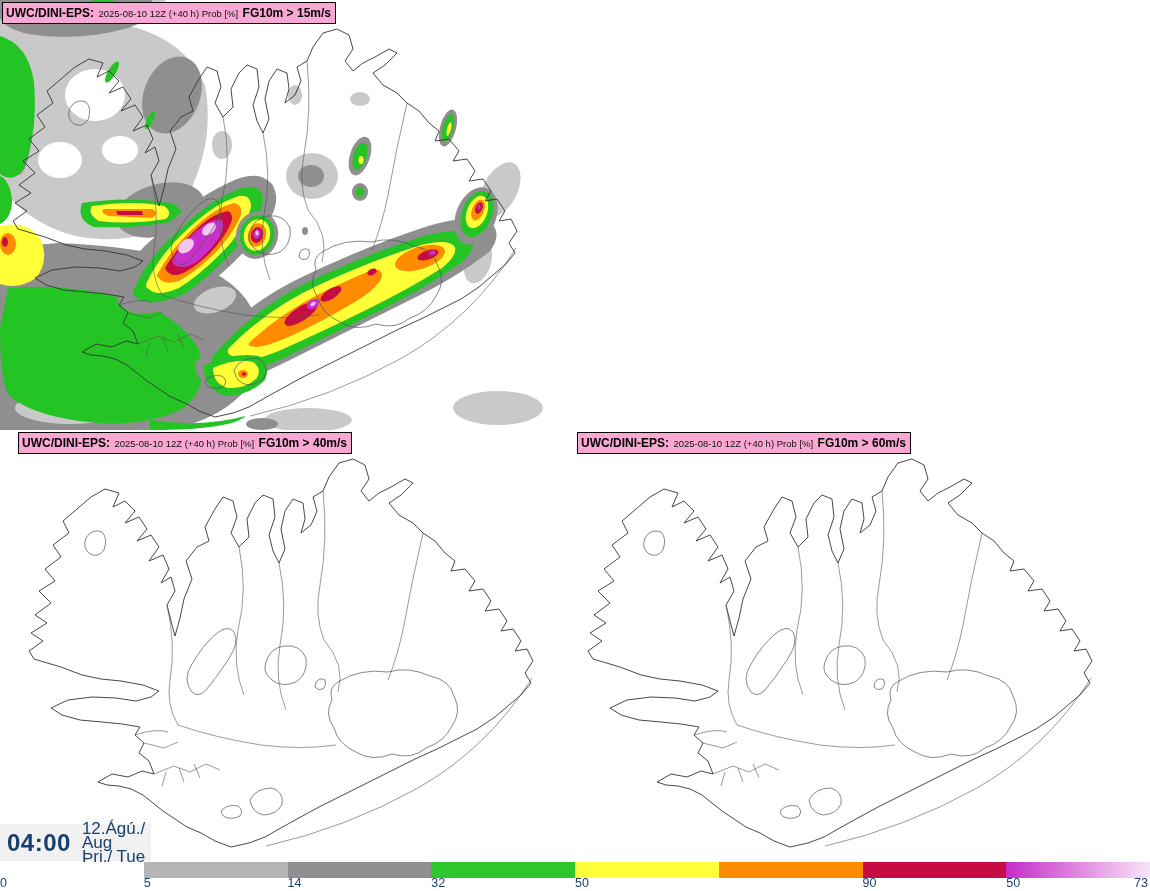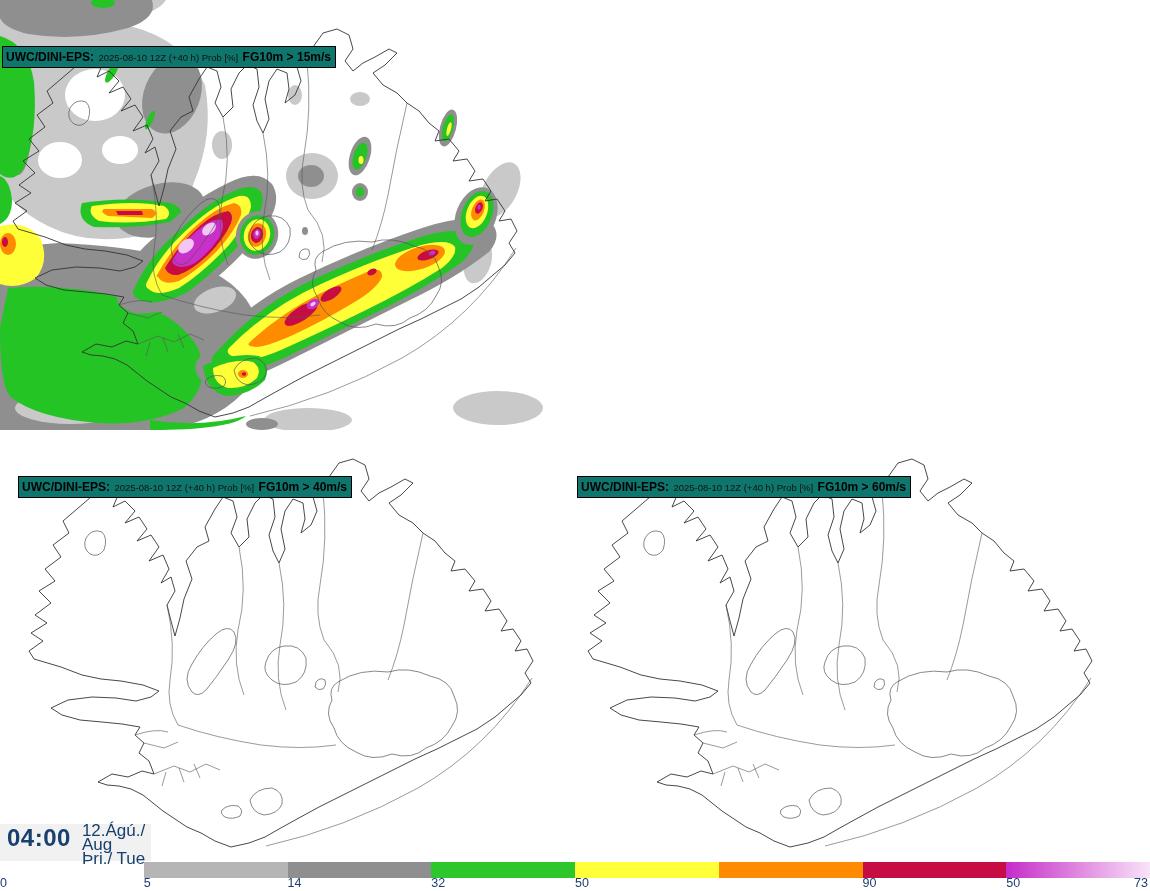--- a/index.html
+++ b/index.html
@@ -2,27 +2,27 @@
 <html><head>
 <meta charset="utf-8">
 <style>
   html,body{margin:0;padding:0;background:#fff;}
   .stage{position:relative;width:1150px;height:891px;background:#ffffff;overflow:hidden;
          font-family:"Liberation Sans",sans-serif;}
   .panel{position:absolute;width:575px;height:430px;}
   #panel-fg15{left:0;top:0;} #panel-fg25{left:575px;top:0;}
   #panel-fg40{left:16px;top:430px;} #panel-fg60{left:575px;top:430px;}
   .panel svg{position:absolute;left:0;top:0;}
-  .title-box{position:absolute;left:2px;top:2px;background:#0f766e;border:1px solid #000;
-             padding:1px 4px 2px 3px;white-space:nowrap;line-height:15px;z-index:5;margin-top:44px;}
+  .title-box{position:absolute;left:2px;top:2px;background:#f9a8d4;border:1px solid #000;
+             padding:1px 4px 2px 3px;white-space:nowrap;line-height:15px;z-index:5;}
   .title-model{font-weight:bold;font-size:12px;color:#000;}
   .title-info{font-size:9.5px;color:#111;}
   .title-threshold{font-weight:bold;font-size:12px;color:#000;}
   .timebox{position:absolute;left:0;top:824px;width:151px;height:37px;background:#f1f1f1;
-           display:flex;gap:11px;padding-left:7px;box-sizing:border-box;z-index:6;}
+           display:flex;align-items:center;gap:11px;padding-left:7px;box-sizing:border-box;z-index:6;}
   .time-label{font-size:24px;font-weight:bold;letter-spacing:0.5px;}
   .dateblock{font-size:17px;font-weight:normal;line-height:14px;}
   .colorbar{position:absolute;left:0;top:862px;width:1150px;height:16px;display:flex;}
   .colorbar-seg{flex:1 1 0;height:16px;}
   .colorbar-ticks{position:absolute;left:0;top:876px;width:1150px;height:15px;font-size:12.5px;}
   .tick{position:absolute;top:0;}
 </style>
 </head>
 <body>
 

